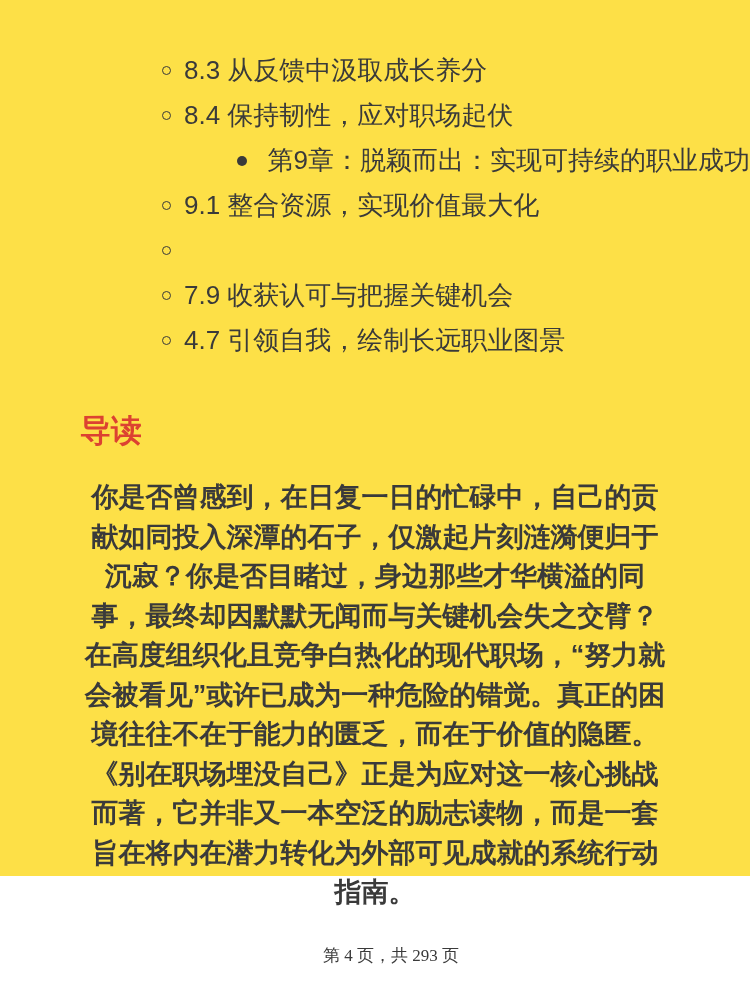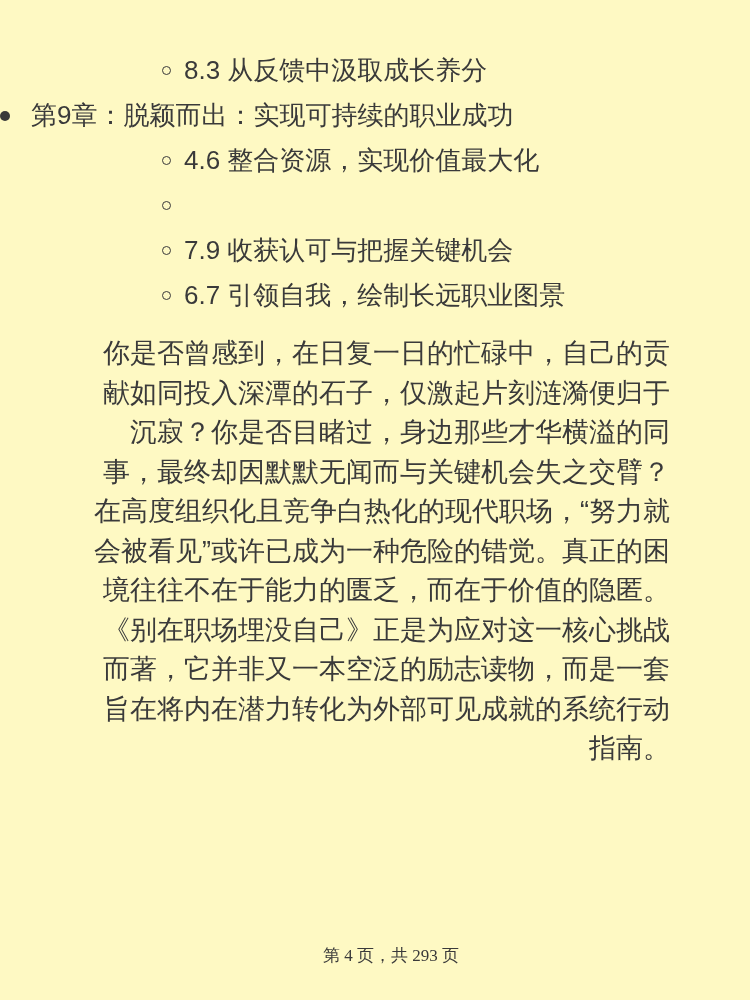--- a/index.html
+++ b/index.html
@@ -10,23 +10,23 @@
   body {
     width: 750px;
     height: 1000px;
     position: relative;
     overflow: hidden;
     font-family: "Liberation Sans", "DejaVu Sans", sans-serif;
     color: #3a3a3a;
   }
   .page {
     width: 750px;
-    height: 1000px;
+    height: 876px;
     position: relative;
-    background: #fef9c3;
+    background: #fde047;
   }
   
   .toc {
     list-style: none;
     margin: 0;
     padding: 48px 0 0 0;
   }
   .toc-item {
     display: flex;
     align-items: center;
@@ -34,20 +34,21 @@
     font-size: 26px;
     line-height: 45px;
     white-space: nowrap;
   }
   .toc-item .marker {
     flex: 0 0 auto;
     border-radius: 50%;
     box-sizing: border-box;
   }
   .toc-item.lvl1 {
+    justify-content: flex-end;
   }
   .toc-item.lvl1 .marker {
     width: 10px;
     height: 10px;
     background: #3a3a3a;
     margin-right: 21px;
   }
   .toc-item.lvl2 {
     padding-left: 162px;
   }
@@ -61,27 +62,28 @@
   
   .section-heading {
     margin: 50px 80px 0 80px;
     font-size: 31px;
     line-height: 36px;
     font-weight: bold;
     color: #dc4231;
   }
   
   .intro-paragraph {
-    margin: 16px 80px 0 80px;
+    margin: 29px 80px 0 80px;
     width: 590px;
     font-size: 27px;
     line-height: 39.5px;
-    text-align: right;
+    text-align: center;
     word-break: break-all;
     overflow-wrap: break-word;
+    font-weight: bold;
   }
   
   .page-footer {
     position: absolute;
     left: 0;
     right: 0;
     top: 944px;
     text-align: center;
     font-size: 17px;
     line-height: 24px;
@@ -93,39 +95,44 @@
 </head>
 <body>
 
 <div class="page">
 
   <ul class="toc">
     <li class="toc-item lvl2">
       <span class="marker"></span>
       <span>8.3 从反馈中汲取成长养分</span>
     </li>
+    <li class="toc-item lvl2">
+      <span class="marker"></span>
+      <span>8.4 保持韧性，应对职场起伏</span>
+    </li>
     <li class="toc-item lvl1">
       <span class="marker"></span>
       <span>第9章：脱颖而出：实现可持续的职业成功</span>
     </li>
     <li class="toc-item lvl2">
       <span class="marker"></span>
-      <span>4.6 整合资源，实现价值最大化</span>
+      <span>9.1 整合资源，实现价值最大化</span>
     </li>
     <li class="toc-item lvl2">
       <span class="marker"></span>
     </li>
     <li class="toc-item lvl2">
       <span class="marker"></span>
       <span>7.9 收获认可与把握关键机会</span>
     </li>
     <li class="toc-item lvl2">
       <span class="marker"></span>
-      <span>6.7 引领自我，绘制长远职业图景</span>
+      <span>4.7 引领自我，绘制长远职业图景</span>
     </li>
   </ul>
 
+  <h2 class="section-heading">导读</h2>
 
   <p class="intro-paragraph">你是否曾感到，在日复一日的忙碌中，自己的贡献如同投入深潭的石子，仅激起片刻涟漪便归于沉寂？你是否目睹过，身边那些才华横溢的同事，最终却因默默无闻而与关键机会失之交臂？在高度组织化且竞争白热化的现代职场，“努力就会被看见”或许已成为一种危险的错觉。真正的困境往往不在于能力的匮乏，而在于价值的隐匿。《别在职场埋没自己》正是为应对这一核心挑战而著，它并非又一本空泛的励志读物，而是一套旨在将内在潜力转化为外部可见成就的系统行动指南。</p>
 
   <div class="page-footer">第 4 页，共 293 页</div>
 
 </div>
 
 </body></html>

